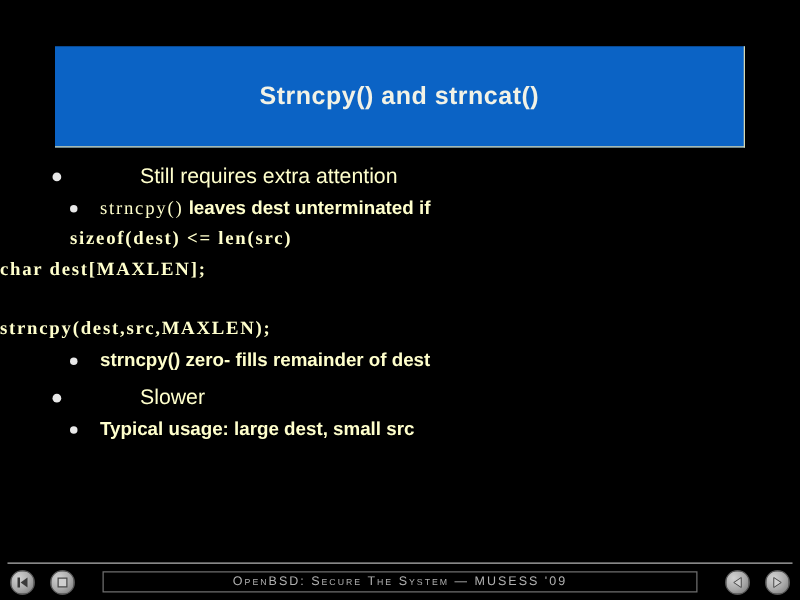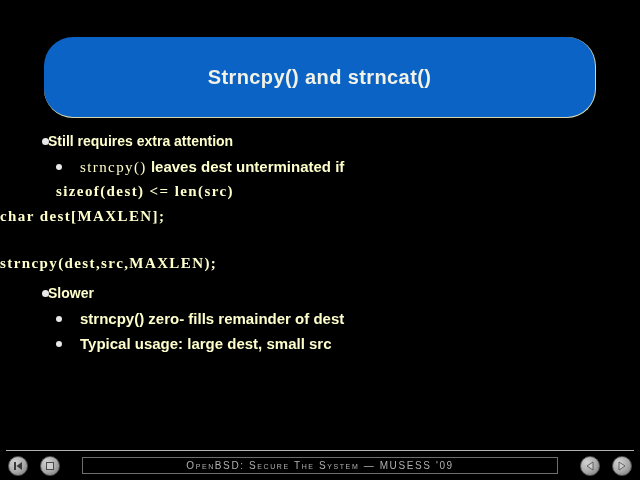--- a/index.html
+++ b/index.html
@@ -29,21 +29,20 @@
     top: 37px;
     width: 552px;
     height: 81px;
     background: #0b63c5;
     border-right: 1px solid #d8d8b0;
     border-bottom: 1px solid #d8d8b0;
     box-sizing: border-box;
     display: flex;
     align-items: center;
     justify-content: center;
-    border-radius: 29px;
   }
   #title-text {
     color: #f2f2e6;
     font-size: 20px;
     font-weight: bold;
     letter-spacing: 0.4px;
     text-align: center;
     white-space: nowrap;
   }
 
@@ -63,23 +62,23 @@
   }
 
   .bullet {
     position: absolute;
     border-radius: 50%;
     background: #e8e8e8;
   }
 
   
   .lvl1 {
-    padding-left: 48px;
-    font-size: 14px;
-    font-weight: bold;
+    padding-left: 112px;
+    font-size: 17px;
+    font-weight: normal;
     line-height: 26px;
     height: 26px;
   }
   .lvl1 > .bullet {
     width: 7px;
     height: 7px;
     left: 42px;
     top: 10px;
   }
 
@@ -187,28 +186,28 @@
 
     <div class="codeline code-ind-wrap">sizeof(dest) &lt;= len(src)</div>
 
 
     <div class="codeline code-ind-deep">char dest[MAXLEN];</div>
 
     <div class="spacer"></div>
 
     <div class="codeline code-ind-deep">strncpy(dest,src,MAXLEN);</div>
 
+    <div class="line lvl2">
+      <span class="bullet"></span>
+      <span>strncpy() zero- fills remainder of dest</span>
+    </div>
+
     <div class="line lvl1" style="margin-top:4px;">
       <span class="bullet"></span>
       <span>Slower</span>
-    </div>
-
-    <div class="line lvl2">
-      <span class="bullet"></span>
-      <span>strncpy() zero- fills remainder of dest</span>
     </div>
 
     <div class="line lvl2">
       <span class="bullet"></span>
       <span>Typical usage: large dest, small src</span>
     </div>
 
   </div>
 
   <div id="footer-rule"></div>

